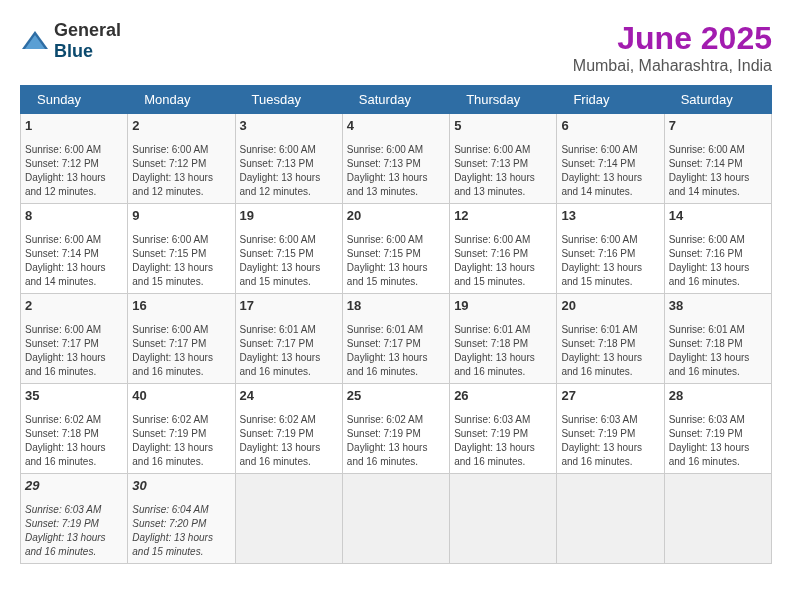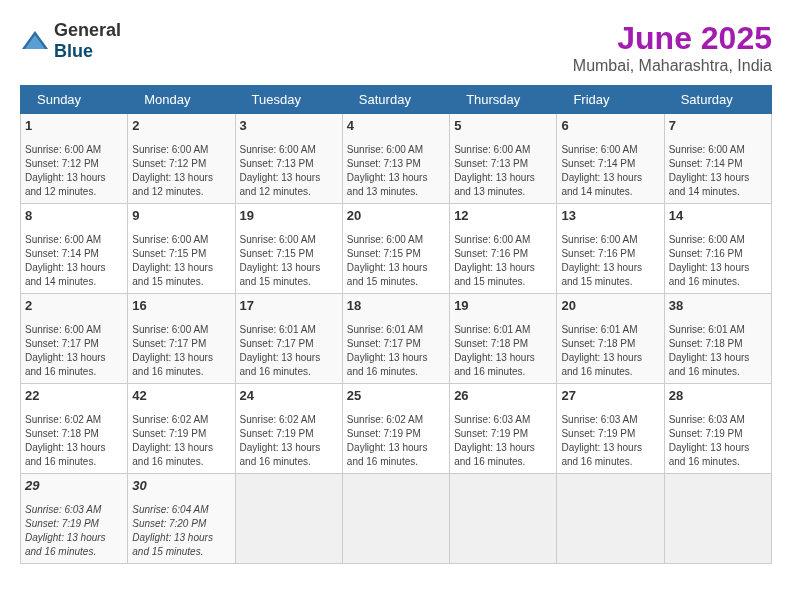--- a/index.html
+++ b/index.html
@@ -274,28 +274,28 @@
         <td>
           <span class="day-number">38</span>
           <div class="day-info" style="white-space: pre-line;">Sunrise: 6:01 AM
 Sunset: 7:18 PM
 Daylight: 13 hours
 and 16 minutes.</div>
         </td>
       </tr>
       <tr>
         <td>
-          <span class="day-number">22</span>
+          <span class="day-number">35</span>
           <div class="day-info" style="white-space: pre-line;">Sunrise: 6:02 AM
 Sunset: 7:18 PM
 Daylight: 13 hours
 and 16 minutes.</div>
         </td>
         <td>
-          <span class="day-number">42</span>
+          <span class="day-number">40</span>
           <div class="day-info" style="white-space: pre-line;">Sunrise: 6:02 AM
 Sunset: 7:19 PM
 Daylight: 13 hours
 and 16 minutes.</div>
         </td>
         <td>
           <span class="day-number">24</span>
           <div class="day-info" style="white-space: pre-line;">Sunrise: 6:02 AM
 Sunset: 7:19 PM
 Daylight: 13 hours

